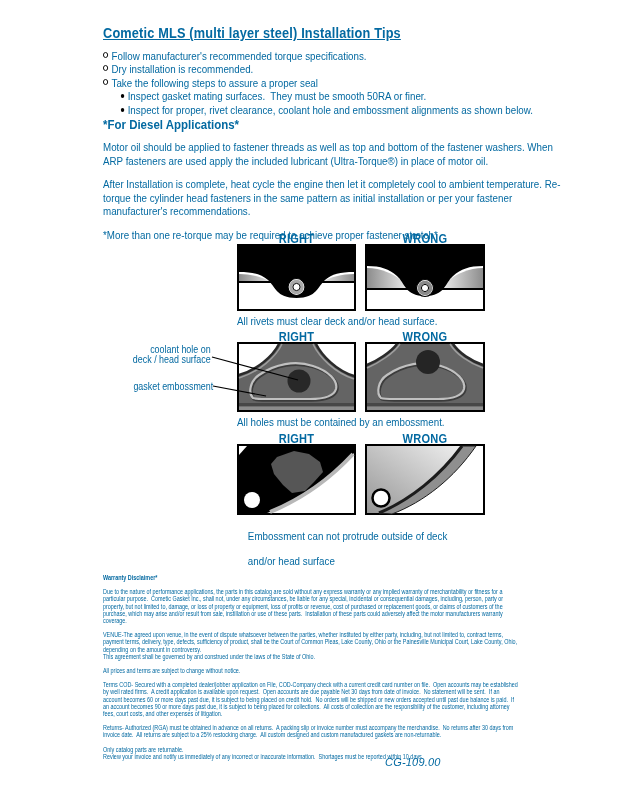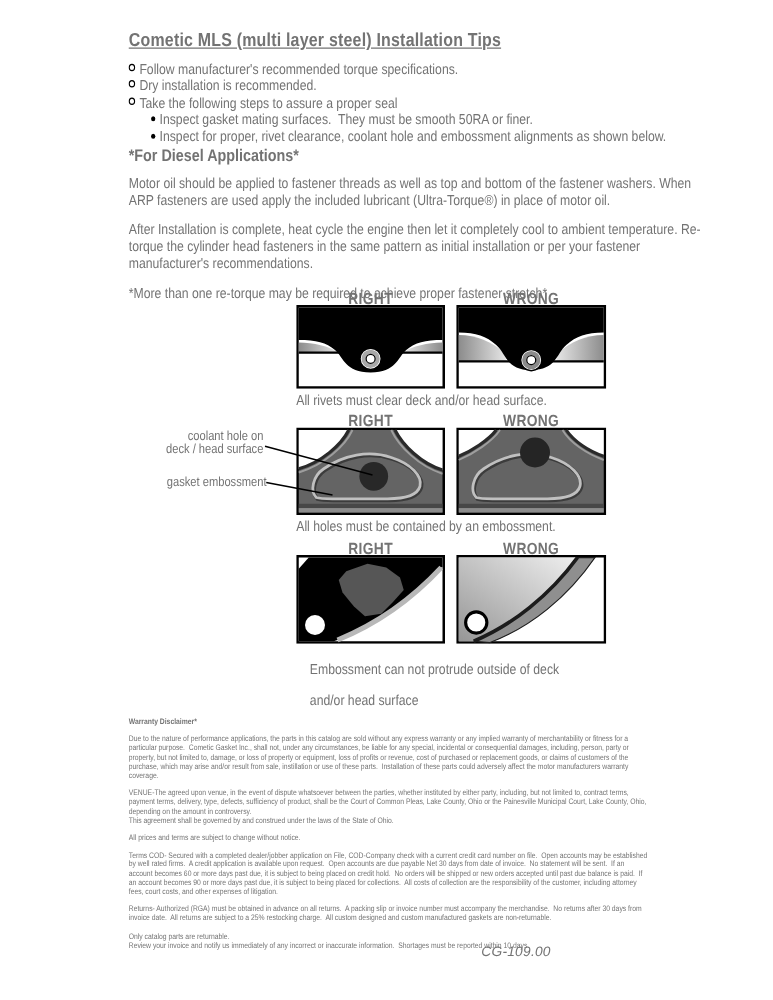--- a/index.html
+++ b/index.html
@@ -1,18 +1,18 @@
 <!DOCTYPE html>
 <html><head>
 <meta charset="utf-8">
 <style>
   html,body{margin:0;padding:0;background:#ffffff;}
   .page{
     position:relative;width:618px;height:800px;background:#ffffff;
-    font-family:"Liberation Sans", sans-serif;color:#737373;overflow:hidden;
+    font-family:"Liberation Sans", sans-serif;color:#0369a1;overflow:hidden;
   }
   .condense{transform:scaleX(0.85);transform-origin:0 0;}
 
   
   .header-block{position:absolute;left:103px;top:24px;width:545px;}
   .doc-title{font-size:15px;font-weight:bold;text-decoration:underline;margin:0 0 9px 0;letter-spacing:0.2px;}
   .b-row{font-size:11.5px;line-height:13.4px;white-space:pre-wrap;}
   .b-row .txt{vertical-align:baseline;}
   .o-marker{display:inline-block;width:4px;height:4px;border:1px solid #000;border-radius:50%;margin-right:4px;vertical-align:2px;}
   .dot-marker{display:inline-block;width:4px;height:4px;background:#000;border-radius:50%;margin-right:4px;vertical-align:2px;}

